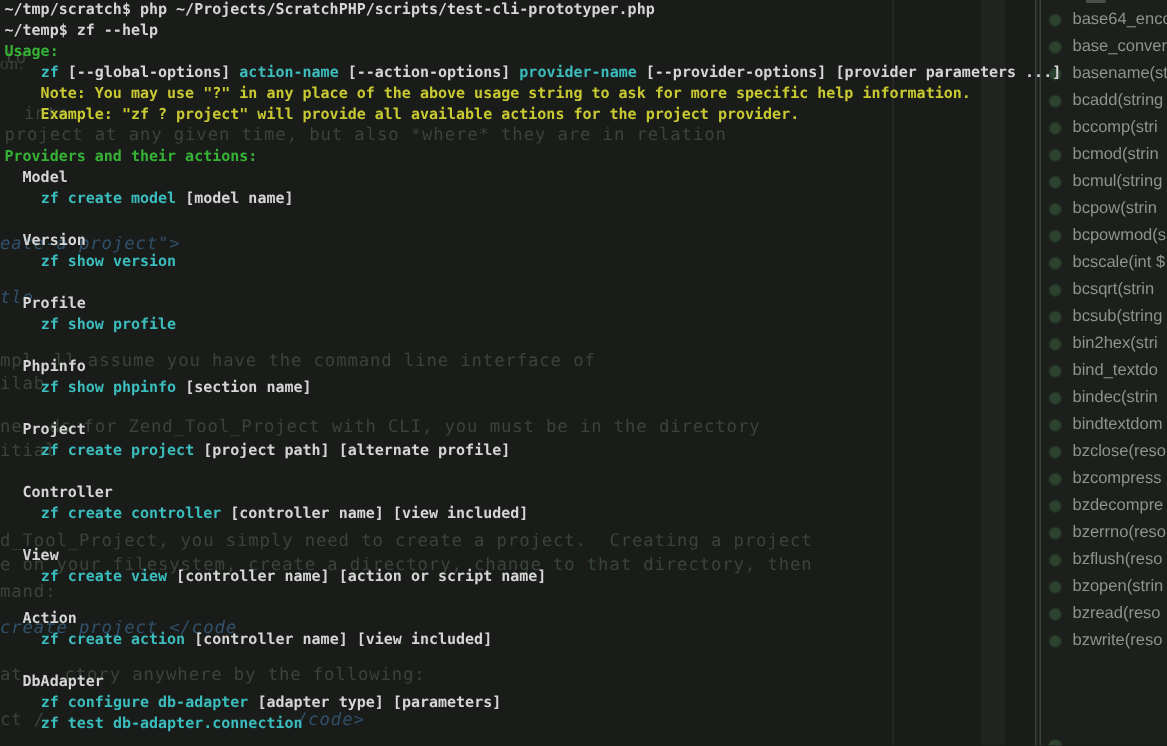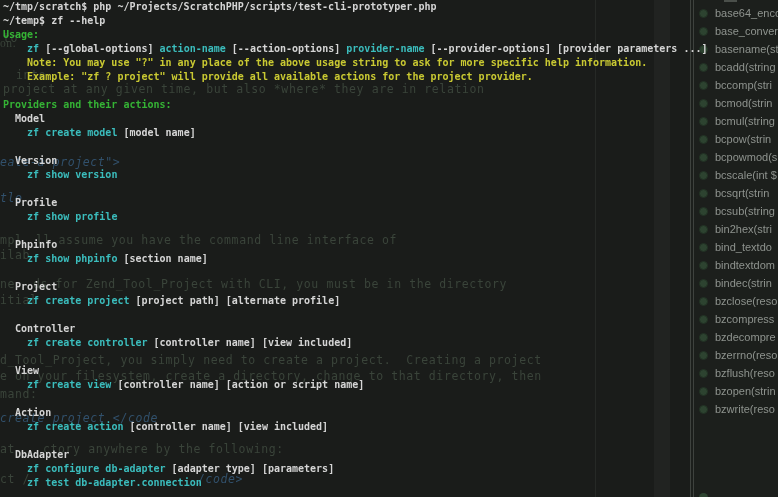--- a/index.html
+++ b/index.html
@@ -145,28 +145,28 @@
       <div class="fn-item">
         <span class="fn-icon"></span>
         <span class="fn-label">bin2hex(stri</span>
       </div>
       <div class="fn-item">
         <span class="fn-icon"></span>
         <span class="fn-label">bind_textdo</span>
       </div>
       <div class="fn-item">
         <span class="fn-icon"></span>
+        <span class="fn-label">bindec(strin</span>
+      </div>
+      <div class="fn-item">
+        <span class="fn-icon"></span>
         <span class="fn-label">bindtextdom</span>
       </div>
       <div class="fn-item">
         <span class="fn-icon"></span>
-        <span class="fn-label">bindec(strin</span>
-      </div>
-      <div class="fn-item">
-        <span class="fn-icon"></span>
         <span class="fn-label">bzclose(reso</span>
       </div>
       <div class="fn-item">
         <span class="fn-icon"></span>
         <span class="fn-label">bzcompress</span>
       </div>
       <div class="fn-item">
         <span class="fn-icon"></span>
         <span class="fn-label">bzdecompre</span>
       </div>
@@ -174,20 +174,24 @@
         <span class="fn-icon"></span>
         <span class="fn-label">bzerrno(reso</span>
       </div>
       <div class="fn-item">
         <span class="fn-icon"></span>
         <span class="fn-label">bzflush(reso</span>
       </div>
       <div class="fn-item">
         <span class="fn-icon"></span>
         <span class="fn-label">bzopen(strin</span>
+      </div>
+      <div class="fn-item">
+        <span class="fn-icon"></span>
+        <span class="fn-label">bzread(reso</span>
       </div>
       <div class="fn-item">
         <span class="fn-icon"></span>
         <span class="fn-label">bzwrite(reso</span>
       </div>
     </div>
   <div class="bottom-circle"></div>
 </div>
 
 <div class="terminal">

